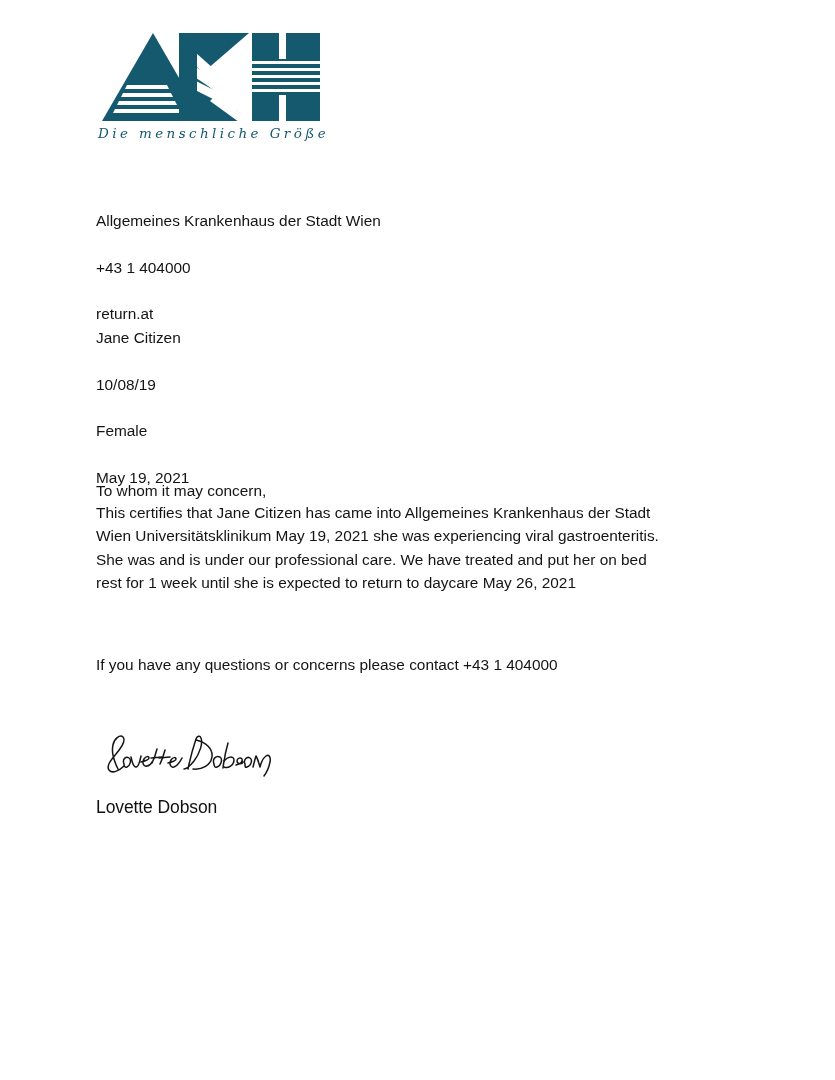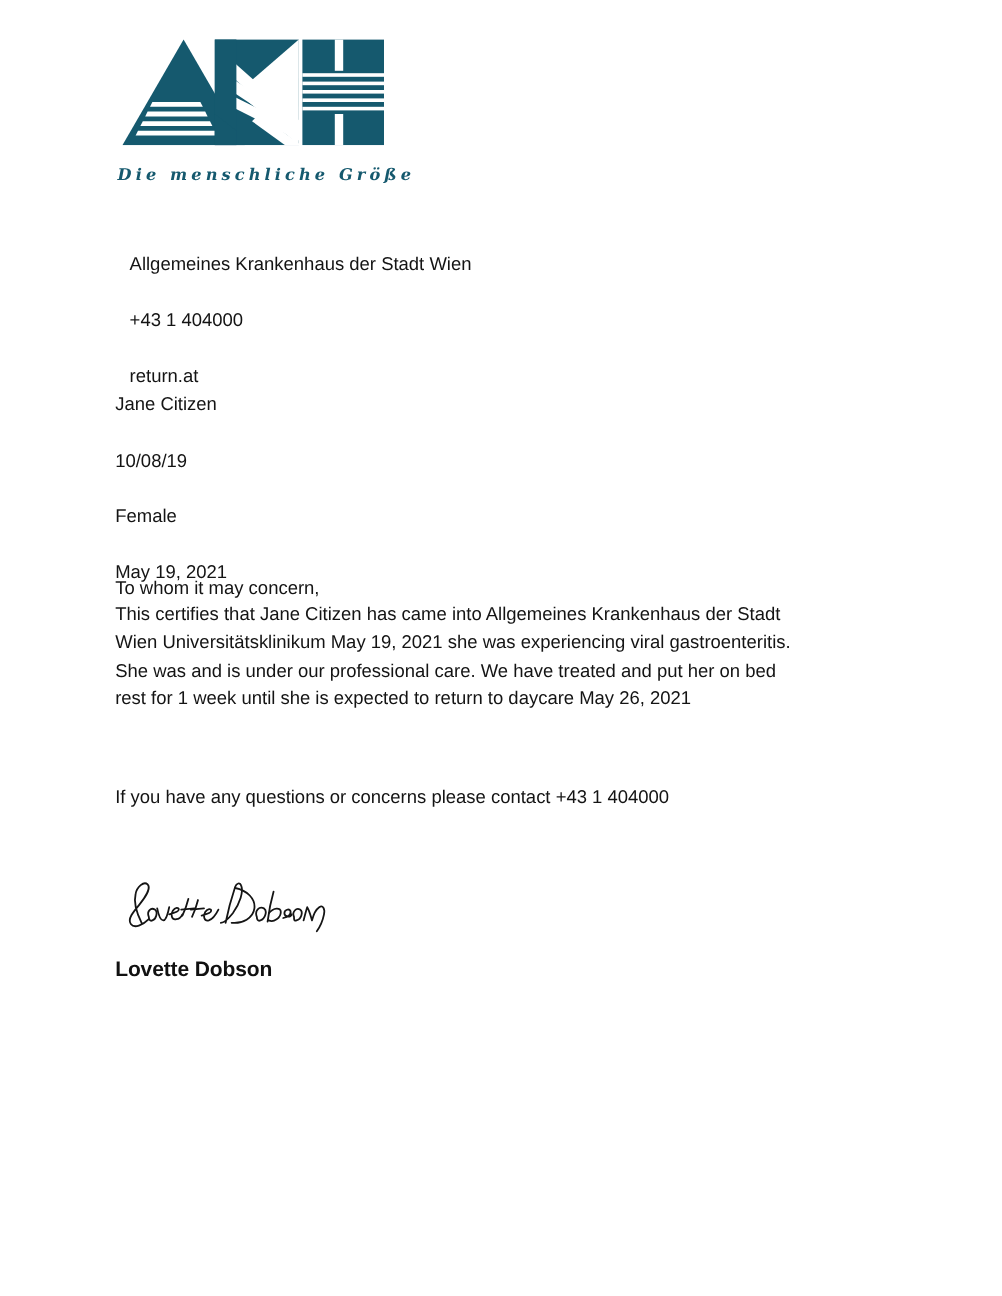--- a/index.html
+++ b/index.html
@@ -29,41 +29,40 @@
     top: 25px;
     width: 240px;
   }
   .logo-mark {
     display: block;
     width: 228px;
     height: 96px;
   }
   .logo-tagline {
     display: block;
-    margin-top: 17px;
+    margin-top: 4px;
     font-family: "DejaVu Serif", "Liberation Serif", serif;
     font-style: italic;
     font-size: 13.5px;
     letter-spacing: 3.4px;
     color: #15596e;
     white-space: nowrap;
     padding-left: 2px;
-    font-weight: bold;
   }
 
   
   .block {
     position: absolute;
     left: 96px;
     font-size: 15.4px;
     line-height: 23.3px;
     color: #141414;
     white-space: pre-line;
   }
-  .block.addr      { top: 186px; margin-left: 12px; }
+  .block.addr      { top: 186px; }
   .block.patient   { top: 303px; }
   .block.salute    { top: 443px; margin-top: 36px; }
   .block.body-par  { top: 501px; width: 567px; white-space: normal; }
   .block.contact   { top: 653px; }
 
   .line { display: block; }
 
   
   .sig-area {
     position: absolute;
@@ -73,21 +72,21 @@
   }
   .sig-mark {
     display: block;
     width: 180px;
     height: 52px;
   }
   .sig-name {
     display: block;
     margin-top: 14px;
     font-size: 17.5px;
-    font-weight: bold;
+    font-weight: normal;
     color: #111111;
     letter-spacing: -0.1px;
   }
 </style>
 </head>
 <body>
 
 <div class="page">
 
   <div class="logo-block">

